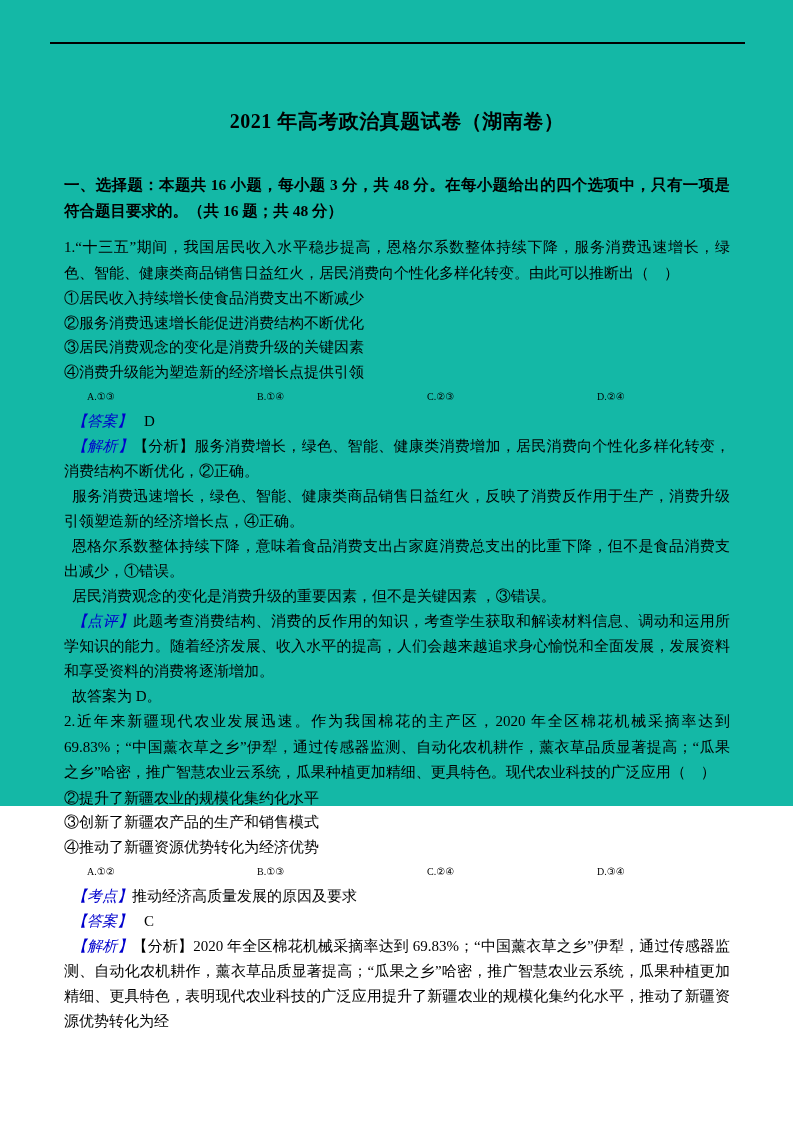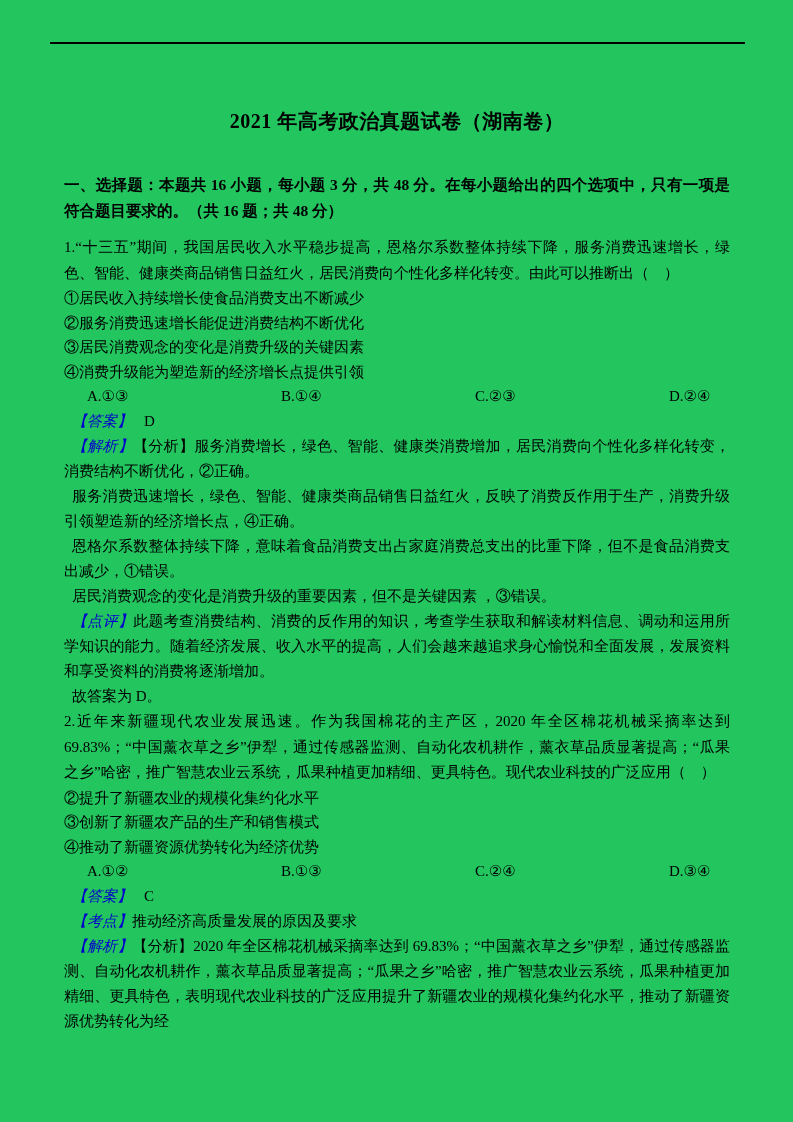--- a/index.html
+++ b/index.html
@@ -8,22 +8,22 @@
     width: 793px;
     height: 1122px;
     font-family: "Liberation Serif", "DejaVu Serif", serif;
     color: #000000;
     position: relative;
     overflow: hidden;
   }
   .page {
     position: relative;
     width: 793px;
-    height: 1122px;
-    background: #22c55e;
+    height: 806px;
+    background: #14b8a6;
   }
   .header-rule {
     position: absolute;
     top: 42px;
     left: 50px;
     width: 695px;
     border-top: 2px solid #000000;
   }
   .content {
     position: absolute;
@@ -53,24 +53,23 @@
     line-height: 25.5px;
     text-align: justify;
   }
   .choice {
     font-size: 15px;
     line-height: 24.5px;
     text-align: justify;
   }
   .options-row {
     display: flex;
-    font-size: 15px;
+    font-size: 10px;
     line-height: 25px;
     padding-left: 23px;
-    gap: 24px;
   }
   .options-row .option {
     width: 170px;
     flex: 0 0 170px;
   }
   .para {
     font-size: 15px;
     line-height: 25px;
     text-align: justify;
     text-indent: 8px;
@@ -123,24 +122,24 @@
       <div class="choice">②提升了新疆农业的规模化集约化水平</div>
       <div class="choice">③创新了新疆农产品的生产和销售模式</div>
       <div class="choice">④推动了新疆资源优势转化为经济优势</div>
       <div class="options-row">
         <span class="option">A.①②</span>
         <span class="option">B.①③</span>
         <span class="option">C.②④</span>
         <span class="option">D.③④</span>
       </div>
       <div class="para">
-        <span class="marker">【答案】</span><span class="answer-value">C</span>
+        <span class="marker">【考点】</span><span>推动经济高质量发展的原因及要求</span>
       </div>
       <div class="para">
-        <span class="marker">【考点】</span><span>推动经济高质量发展的原因及要求</span>
+        <span class="marker">【答案】</span><span class="answer-value">C</span>
       </div>
       <div class="para">
         <span class="marker">【解析】</span><span class="sub-marker">【分析】</span><span>2020 年全区棉花机械采摘率达到 69.83%；“中国薰衣草之乡”伊犁，通过传感器监测、自动化农机耕作，薰衣草品质显著提高；“瓜果之乡”哈密，推广智慧农业云系统，瓜果种植更加精细、更具特色，表明现代农业科技的广泛应用提升了新疆农业的规模化集约化水平，推动了新疆资源优势转化为经</span>
       </div>
     </div>
 
   </div>
 </div>
 
 </body></html>

